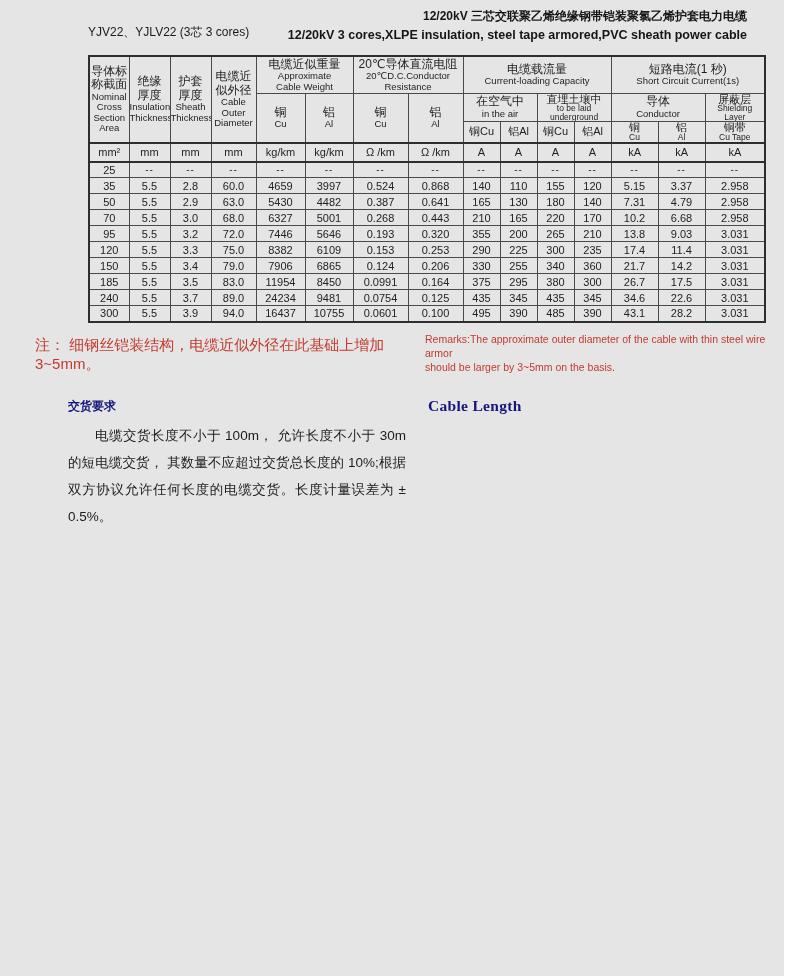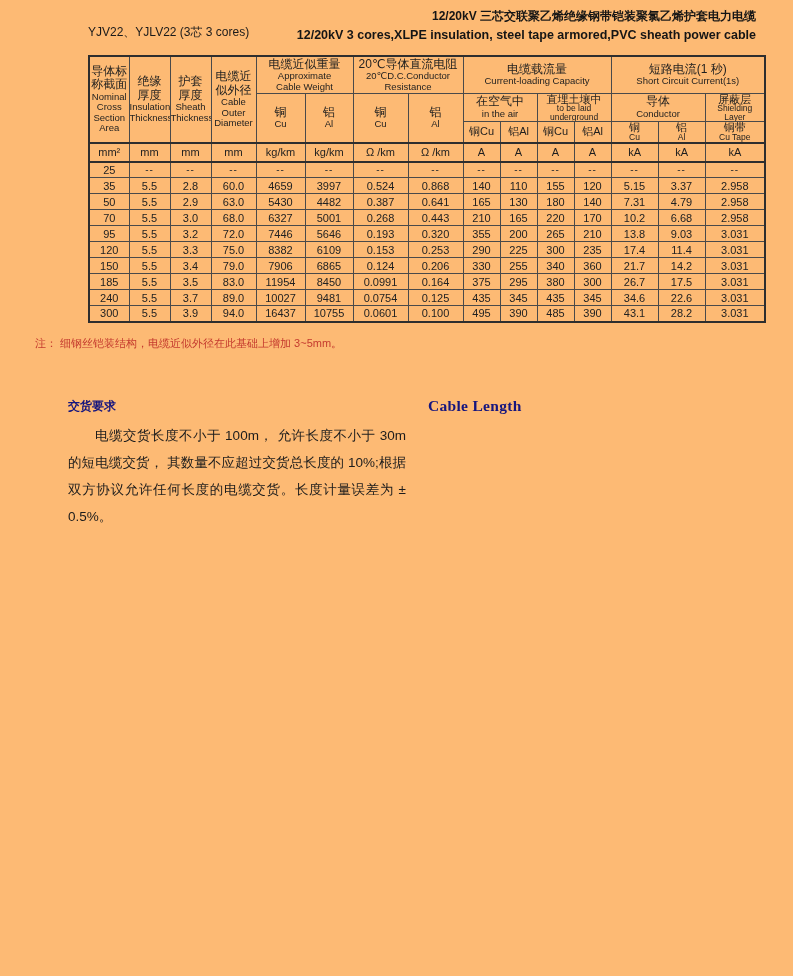--- a/index.html
+++ b/index.html
@@ -1,23 +1,22 @@
 <!DOCTYPE html>
 <html><head>
 <meta charset="utf-8">
 <style>
   html,body{margin:0;padding:0;}
   .page{
     position:relative;
     width:784px;height:976px;
-    background:#fdba74;
+    background:#e5e5e5;
     font-family:"Liberation Sans","DejaVu Sans",sans-serif;
     color:#1e1e1e;
     overflow:hidden;
-    padding-left:9px;
   }
   .title-zh{
     position:absolute;top:8px;right:37px;
     font-size:12px;font-weight:bold;color:#151515;
   }
   .title-en{
     position:absolute;top:28px;right:37px;
     font-size:12.5px;font-weight:bold;color:#151515;
   }
   .model-line{
@@ -48,21 +47,21 @@
   tr.units-row td{
     font-size:11px;
     border-top:2px solid #2e2e2e;
     border-bottom:2px solid #2e2e2e;
   }
   tbody.data tr{height:16px;}
   tbody.data td{font-size:11px;color:#222;}
   tbody.data td.dash{font-size:10px;letter-spacing:1px;color:#333;}
   .note-zh{
     position:absolute;top:336px;left:35px;width:390px;
-    font-size:11px;color:#c43a2e;
+    font-size:15px;color:#c43a2e;
   }
   .note-en{
     position:absolute;top:332px;left:425px;width:350px;
     font-size:10.5px;line-height:14px;color:#c43a2e;white-space:pre-line;
   }
   .sec-heading-zh{
     position:absolute;top:398px;left:68px;
     font-size:12px;font-weight:bold;color:#15157e;
   }
   .sec-body-zh{
@@ -363,21 +362,21 @@
           <td>300</td>
           <td>26.7</td>
           <td>17.5</td>
           <td>3.031</td>
         </tr>
         <tr>
           <td>240</td>
           <td>5.5</td>
           <td>3.7</td>
           <td>89.0</td>
-          <td>10027</td>
+          <td>24234</td>
           <td>9481</td>
           <td>0.0754</td>
           <td>0.125</td>
           <td>435</td>
           <td>345</td>
           <td>435</td>
           <td>345</td>
           <td>34.6</td>
           <td>22.6</td>
           <td>3.031</td>
@@ -396,19 +395,21 @@
           <td>485</td>
           <td>390</td>
           <td>43.1</td>
           <td>28.2</td>
           <td>3.031</td>
         </tr>
       </tbody>
   </table>
 
   <div class="note-zh">注：  细钢丝铠装结构，电缆近似外径在此基础上增加 3~5mm。</div>
+  <div class="note-en">Remarks:The approximate outer diameter of the cable with thin steel wire armor
+should    be larger by 3~5mm on the basis.</div>
 
   <div class="sec-heading-zh">交货要求</div>
   <div class="sec-body-zh">电缆交货长度不小于 100m， 允许长度不小于 30m 的短电缆交货， 其数量不应超过交货总长度的 10%;根据双方协议允许任何长度的电缆交货。长度计量误差为 ± 0.5%。</div>
 
   <div class="sec-heading-en">Cable Length</div>
 
 </div>
 
 </body></html>

